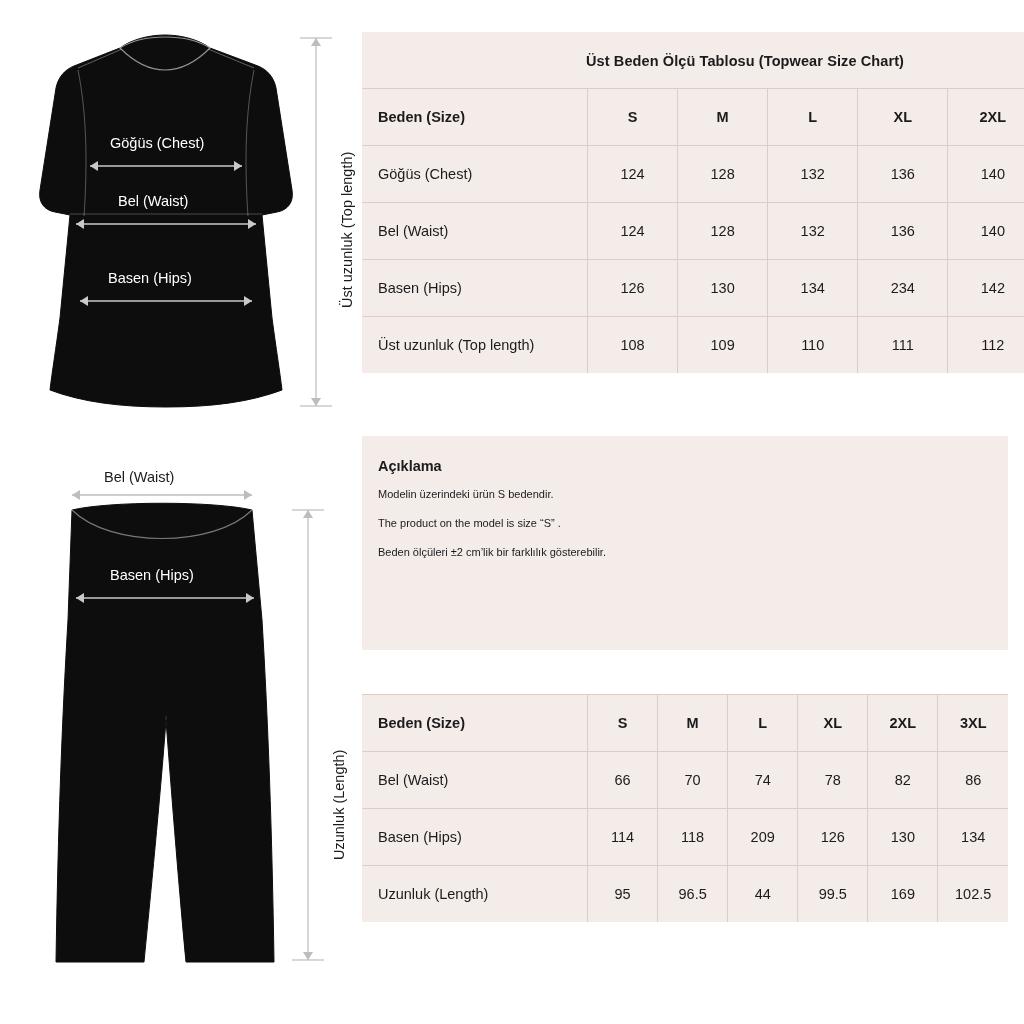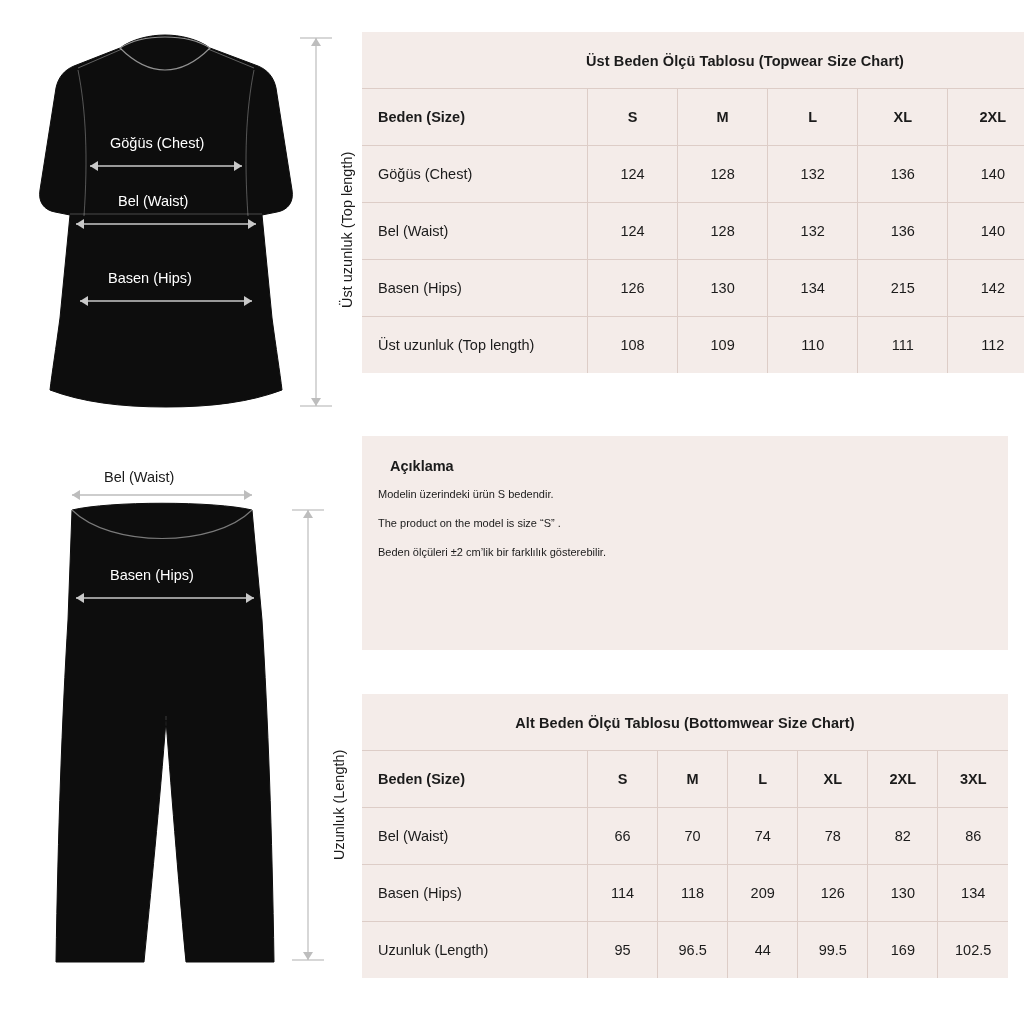--- a/index.html
+++ b/index.html
@@ -86,21 +86,21 @@
   table.sizes tr:last-child td {
     border-bottom: none;
   }
 
   
   .note {
     padding: 18px 22px 16px 16px;
     box-sizing: border-box;
   }
   .note h4 {
-    margin: 4px 0 14px 12px;
+    margin: 4px 0 14px 0;
     font-size: 14.5px;
     font-weight: bold;
   }
   .note p {
     margin: 0 0 17px 0;
     font-size: 11px;
     line-height: 1.1;
   }
   .note p:last-child { margin-bottom: 0; }
 
@@ -276,21 +276,21 @@
             <td>132</td>
             <td>136</td>
             <td>140</td>
             <td>144</td>
           </tr>
           <tr>
             <td>Basen (Hips)</td>
             <td>126</td>
             <td>130</td>
             <td>134</td>
-            <td>215</td>
+            <td>234</td>
             <td>142</td>
             <td>146</td>
           </tr>
           <tr>
             <td>Üst uzunluk (Top length)</td>
             <td>108</td>
             <td>109</td>
             <td>110</td>
             <td>111</td>
             <td>112</td>
@@ -301,21 +301,20 @@
     </div>
 
     <div class="card note" style="left:2px;top:436px;width:646px;height:214px;">
       <h4>Açıklama</h4>
       <p>Modelin üzerindeki ürün S bedendir.</p>
       <p>The product on the model is size “S” .</p>
       <p>Beden ölçüleri ±2 cm’lik bir farklılık gösterebilir.</p>
     </div>
 
     <div class="card" style="left:2px;top:694px;width:646px;">
-      <div class="table-title">Alt Beden Ölçü Tablosu (Bottomwear Size Chart)</div>
       <table class="sizes">
         <thead>
           <tr>
             <th>Beden (Size)</th>
             <th>S</th>
             <th>M</th>
             <th>L</th>
             <th>XL</th>
             <th>2XL</th>
             <th>3XL</th>

